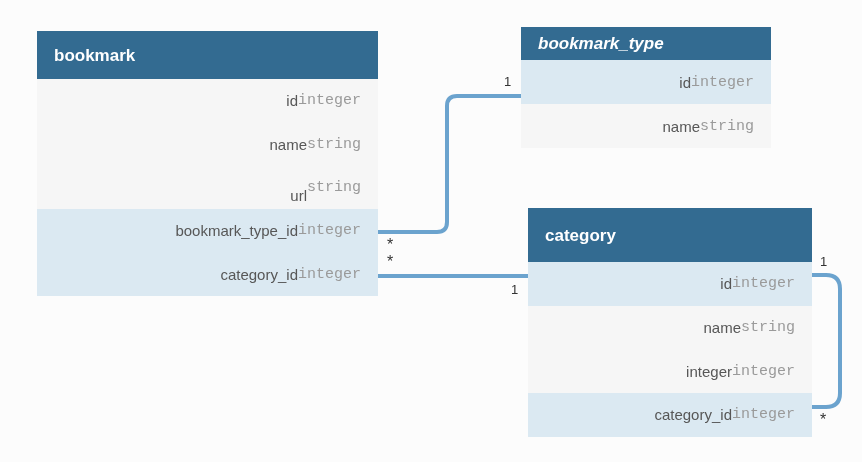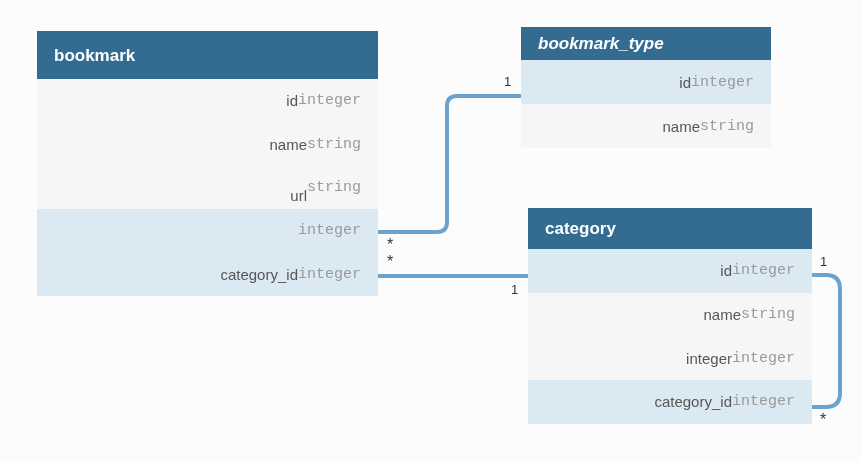--- a/index.html
+++ b/index.html
@@ -102,20 +102,21 @@
   </div>
           <div class="row" style="height: 43.4px; background: rgb(246, 246, 246);">
     <span class="col-name" style="color: rgb(87, 87, 87);">name</span>
     <span class="col-type" style="color: rgb(154, 154, 154);">string</span>
   </div>
           <div class="row" style="height: 43.4px; background: rgb(246, 246, 246);">
     <span class="col-name" style="color: rgb(87, 87, 87); margin-top: 16px;">url</span>
     <span class="col-type" style="color: rgb(154, 154, 154);">string</span>
   </div>
           <div class="row highlight" style="height: 43.4px; background: rgb(219, 233, 242);">
+    <span class="col-name" style="color: rgb(87, 87, 87);">bookmark_type_id</span>
     <span class="col-type" style="color: rgb(154, 154, 154);">integer</span>
   </div>
           <div class="row highlight" style="height: 43.4px; background: rgb(219, 233, 242);">
     <span class="col-name" style="color: rgb(87, 87, 87);">category_id</span>
     <span class="col-type" style="color: rgb(154, 154, 154);">integer</span>
   </div>
         </div>
   </div>
       <div class="entity" style="left: 521px; top: 27px; width: 250px;">
     <div class="entity-header" style="height: 33px; background: rgb(51, 107, 145); font-style: italic;">bookmark_type</div>
@@ -124,21 +125,21 @@
     <span class="col-name" style="color: rgb(87, 87, 87);">id</span>
     <span class="col-type" style="color: rgb(154, 154, 154);">integer</span>
   </div>
           <div class="row" style="height: 44px; background: rgb(246, 246, 246);">
     <span class="col-name" style="color: rgb(87, 87, 87);">name</span>
     <span class="col-type" style="color: rgb(154, 154, 154);">string</span>
   </div>
         </div>
   </div>
       <div class="entity" style="left: 528px; top: 208px; width: 284px;">
-    <div class="entity-header" style="height: 41px; background: rgb(51, 107, 145);">category</div>
+    <div class="entity-header" style="height: 54px; background: rgb(51, 107, 145);">category</div>
     <div class="entity-rows">
           <div class="row highlight" style="height: 43.7px; background: rgb(219, 233, 242);">
     <span class="col-name" style="color: rgb(87, 87, 87);">id</span>
     <span class="col-type" style="color: rgb(154, 154, 154);">integer</span>
   </div>
           <div class="row" style="height: 43.7px; background: rgb(246, 246, 246);">
     <span class="col-name" style="color: rgb(87, 87, 87);">name</span>
     <span class="col-type" style="color: rgb(154, 154, 154);">string</span>
   </div>
           <div class="row" style="height: 43.7px; background: rgb(246, 246, 246);">

